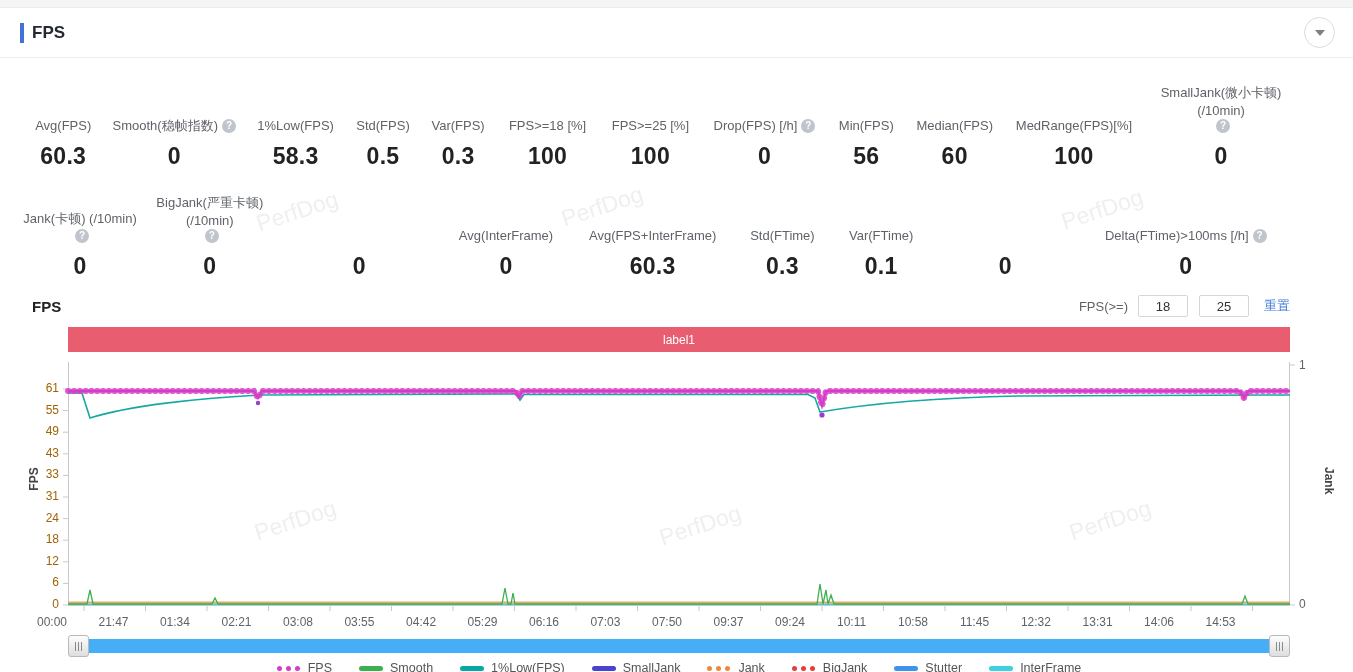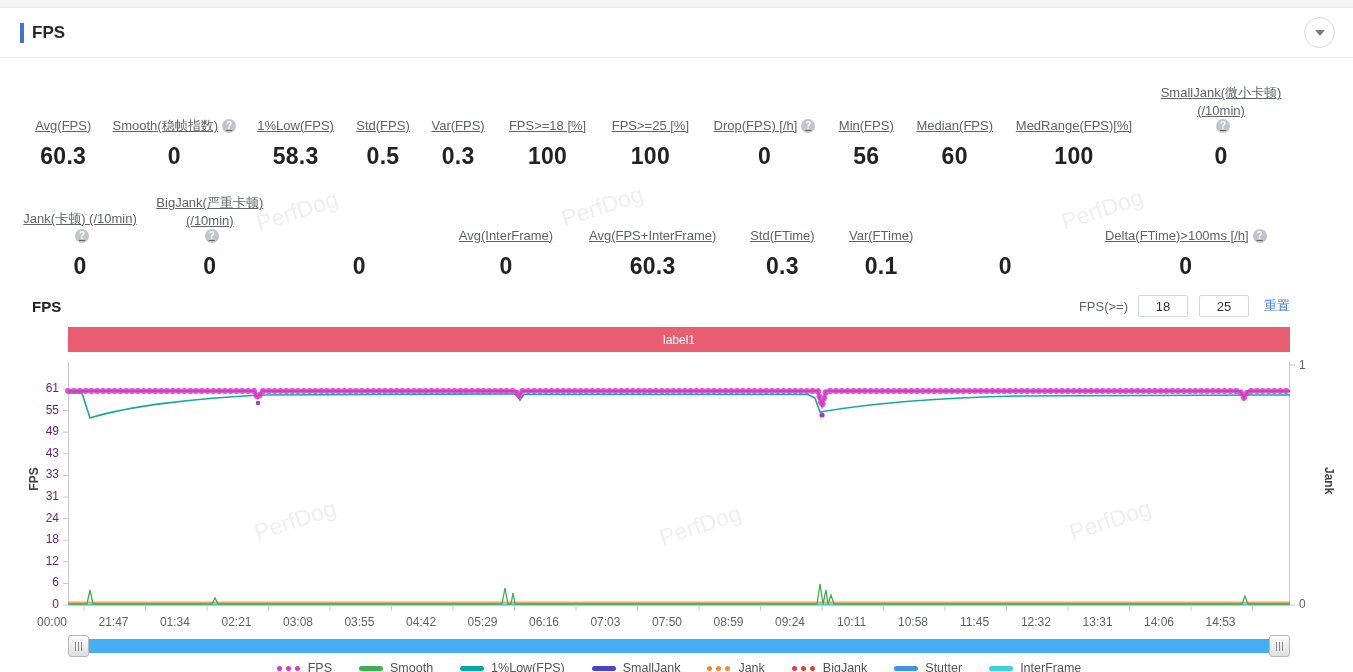--- a/index.html
+++ b/index.html
@@ -12,39 +12,39 @@
   .accent { width:4px; height:20px; background:#4272d8; margin-right:8px; }
   .hdr-title { font-size:17px; font-weight:700; color:#24292f; }
   .collapse-btn { position:absolute; right:18px; top:9px; width:31px; height:31px; border:1px solid #dcdcdc; border-radius:50%; background:#fff; display:flex; align-items:center; justify-content:center; cursor:pointer; }
   .caret { width:0; height:0; border-left:5px solid transparent; border-right:5px solid transparent; border-top:6px solid #7a7f86; }
 
   
   .stats { padding:26px 60px 0 18px; position:relative; }
   .stats-row { display:flex; align-items:flex-end; }
   .stats-row + .stats-row { margin-top:24px; }
   .stat { display:flex; flex-direction:column; align-items:center; text-align:center; }
-  .lbl { min-height:36px; display:flex; align-items:flex-end; justify-content:center; flex-wrap:wrap; font-size:13px; line-height:1.35; color:#5f6368;text-decoration:underline; }
+  .lbl { min-height:36px; display:flex; align-items:flex-end; justify-content:center; flex-wrap:wrap; font-size:13px; line-height:1.35; color:#5f6368; }
   .lbl .txt { max-width:150px; }
   .help { display:none; width:14px; height:14px; border-radius:50%; background:#c0c4cc; color:#fff; font-size:10px; line-height:14px; text-align:center; margin-left:4px; font-weight:700; align-self:flex-end; margin-bottom:1px; }
   .has-help .help { display:inline-block; }
   .val { font-size:23px; font-weight:700; color:#222; margin-top:9px; letter-spacing:.3px; }
 
   
   .chart-toolbar { margin-top:12px; height:28px; display:flex; align-items:center; justify-content:space-between; padding:0 63px 0 32px; }
   .chart-title { font-size:15px; font-weight:700; color:#222; }
   .filters { display:flex; align-items:center; }
   .filters .flabel { font-size:13px; color:#5f6368; margin-right:10px; }
   .fps-input { width:50px; height:22px; border:1px solid #d4d7da; border-radius:2px; text-align:center; font-size:13px; color:#333; margin-right:11px; outline:none; font-family:inherit; }
   .reset-link { font-size:13px; color:#3e7bdb; text-decoration:none; margin-left:4px; cursor:pointer; }
 
   .banner { margin:7px 0 10px 68px; width:1222px; height:25px; background:#e85d6f; color:#fff; font-size:12px; display:flex; align-items:center; justify-content:center; }
 
   .chart-area { position:relative; margin-left:68px; width:1222px; height:250px; }
   .chart-area svg { position:absolute; left:0; top:0; overflow:visible; }
-  .ytick { position:absolute; right:calc(100% + 9px); font-size:12px; color:#701a75; white-space:nowrap; }
+  .ytick { position:absolute; right:calc(100% + 9px); font-size:12px; color:#a16207; white-space:nowrap; }
   .rtick { position:absolute; left:calc(100% + 9px); font-size:12px; color:#5f6368; }
   .axis-name-left { position:absolute; left:-46px; top:110px; font-size:12px; font-weight:700; color:#444; transform:rotate(-90deg); }
   .axis-name-right { position:absolute; right:-46px; top:105px; font-size:12px; font-weight:700; color:#444; writing-mode:vertical-rl; }
   .xlabels { position:relative; margin-left:36px; width:1222px; height:20px; }
   .xlabel { position:absolute; top:3px; transform:translateX(-50%); font-size:12px; color:#5f6368; white-space:nowrap; }
   .wm { position:absolute; font-size:23px; color:rgba(100,100,110,0.10); transform:rotate(-18deg); pointer-events:none; }
 
   
   .hscroll { position:relative; margin:3px 0 0 68px; width:1222px; height:22px; }
   .hs-track { position:absolute; left:11px; right:11px; top:4px; height:14px; background:#46aef7; border-radius:2px; }
@@ -278,21 +278,21 @@
   <span class="xlabel" style="left:6.34%">21:47</span>
   <span class="xlabel" style="left:11.37%">01:34</span>
   <span class="xlabel" style="left:16.41%">02:21</span>
   <span class="xlabel" style="left:21.44%">03:08</span>
   <span class="xlabel" style="left:26.47%">03:55</span>
   <span class="xlabel" style="left:31.51%">04:42</span>
   <span class="xlabel" style="left:36.54%">05:29</span>
   <span class="xlabel" style="left:41.57%">06:16</span>
   <span class="xlabel" style="left:46.60%">07:03</span>
   <span class="xlabel" style="left:51.64%">07:50</span>
-  <span class="xlabel" style="left:56.67%">08:59</span>
+  <span class="xlabel" style="left:56.67%">09:37</span>
   <span class="xlabel" style="left:61.70%">09:24</span>
   <span class="xlabel" style="left:66.74%">10:11</span>
   <span class="xlabel" style="left:71.77%">10:58</span>
   <span class="xlabel" style="left:76.80%">11:45</span>
   <span class="xlabel" style="left:81.83%">12:32</span>
   <span class="xlabel" style="left:86.87%">13:31</span>
   <span class="xlabel" style="left:91.90%">14:06</span>
   <span class="xlabel" style="left:96.93%">14:53</span>
 </div>
 

